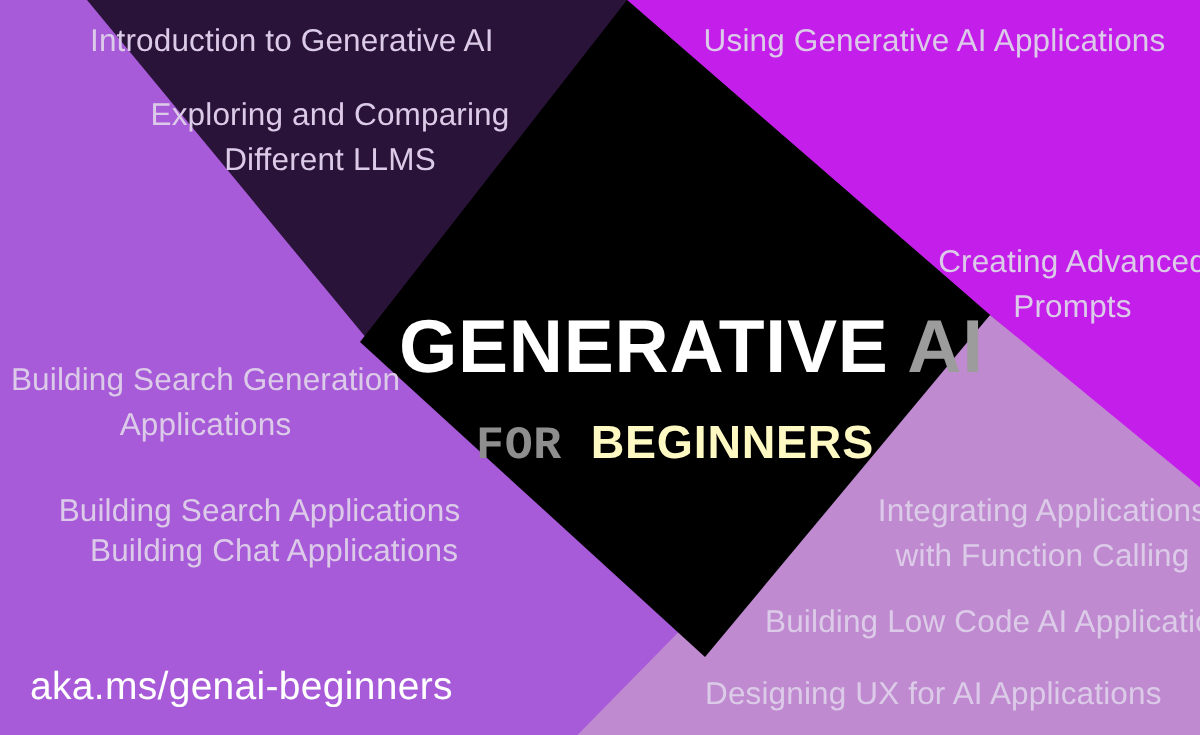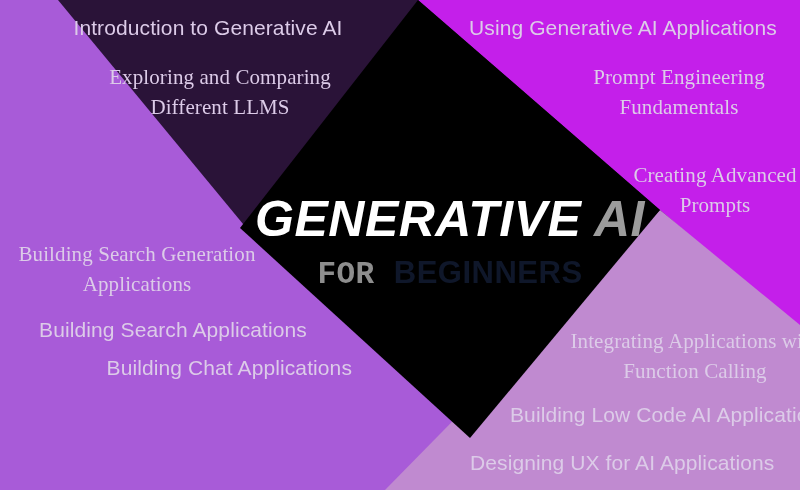--- a/index.html
+++ b/index.html
@@ -34,69 +34,67 @@
     position: absolute;
     color: #DCCBE8;
     font-size: 21px;
     line-height: 30px;
     white-space: nowrap;
     letter-spacing: 0.1px;
   }
   .txt.two-line {
     white-space: normal;
     text-align: center;
-    font-family: Liberation Serif, serif;
   }
 
   
-  #mod-intro      { left: 60px;  top: 13px;  width: 296px; text-align: center; }
+  #mod-intro      { left: 60px;  top: 13px;  width: 296px; text-align: left; }
   #mod-llms       { left: 92px;  top: 62px;  width: 256px; text-align: center; }
 
   
   #mod-responsibly{ left: 462px; top: 13px;  width: 322px; text-align: center; }
   #mod-prompteng  { left: 560px; top: 62px;  width: 238px; text-align: center; }
   #mod-advanced   { left: 600px; top: 160px; width: 230px; text-align: center; }
 
   
   #mod-image      { left: 2px;   top: 239px; width: 270px; text-align: center; }
-  #mod-search     { left: 20px;  top: 315px; width: 306px; text-align: center; }
-  #mod-chat       { left: 60px;  top: 353px; width: 292px; text-align: right; }
+  #mod-search     { left: 20px;  top: 326px; width: 306px; text-align: center; }
+  #mod-chat       { left: 60px;  top: 353px; width: 292px; text-align: left; }
 
   
   #mod-function   { left: 570px; top: 326px; width: 250px; text-align: center; }
   #mod-lowcode    { left: 510px; top: 400px; width: 310px; text-align: left; }
   #mod-ux         { left: 470px; top: 448px; width: 340px; text-align: left; }
 
   
   #title-block {
     position: absolute;
     left: 250px;
     top: 187px;
     width: 400px;
     text-align: center;
     white-space: nowrap;
   }
   #title-main {
     font-size: 50px;
     font-weight: bold;
     letter-spacing: 0.5px;
     line-height: 56px;
-    margin: 4px;
-    font-style: italic;
+    margin: 16px;
   }
   #title-main .w { color: #FFFFFF; }
   #title-main .g { color: #9C9C9C; }
   #title-sub {
     font-size: 31px;
     font-weight: bold;
     letter-spacing: 0.5px;
     line-height: 40px;
     margin: 6px 0 0 0;
   }
-  #title-sub .w { color: #0f172a; }
+  #title-sub .w { color: #fef9c3; }
   #title-sub .g { color: #8E8E8E; font-family: Liberation Mono, monospace; }
 
   
   #url {
     position: absolute;
     left: 20px;
     top: 442px;
     color: #FFFFFF;
     font-size: 26px;
     letter-spacing: 0.2px;
@@ -122,21 +120,20 @@
       <polygon points="418,0 660,210 470,438 240,228" fill="#000000"></polygon>
     </svg>
   </div>
 
   <div class="txt" id="mod-intro">Introduction to Generative AI</div>
 
   <div class="txt two-line" id="mod-llms">Exploring and Comparing Different LLMS</div>
 
   <div class="txt" id="mod-responsibly">Using Generative AI Applications</div>
 
-  <div class="txt two-line" id="mod-prompteng">Prompt Engineering Fundamentals</div>
 
   <div class="txt two-line" id="mod-advanced">Creating Advanced Prompts</div>
 
   <div class="txt two-line" id="mod-image">Building Search Generation Applications</div>
 
   <div class="txt" id="mod-search">Building Search Applications</div>
 
   <div class="txt" id="mod-chat">Building Chat Applications</div>
 
   <div class="txt two-line" id="mod-function">Integrating Applications with Function Calling</div>
@@ -147,14 +144,15 @@
 
   <div id="title-block">
     <div id="title-main">
       <span class="w">GENERATIVE</span><span class="w"> </span><span class="g">AI</span>
     </div>
     <div id="title-sub">
       <span class="g">FOR</span><span class="g"> </span><span class="w">BEGINNERS</span>
     </div>
   </div>
 
+  <div id="url">aka.ms/genai-beginners</div>
 
 </div>
 
 </body></html>

